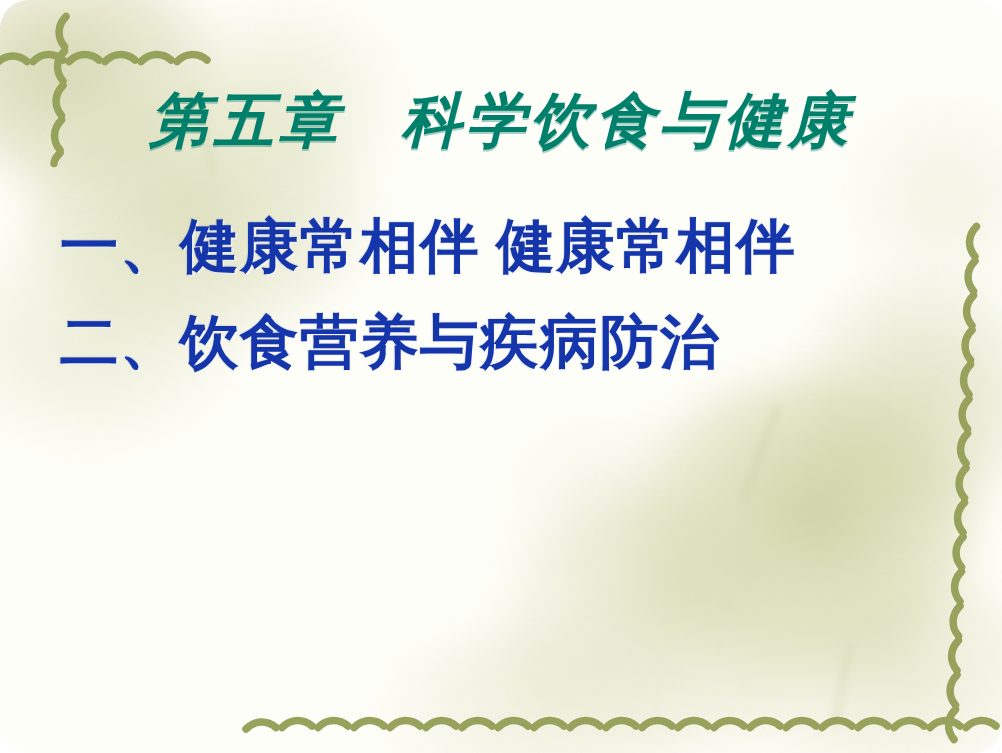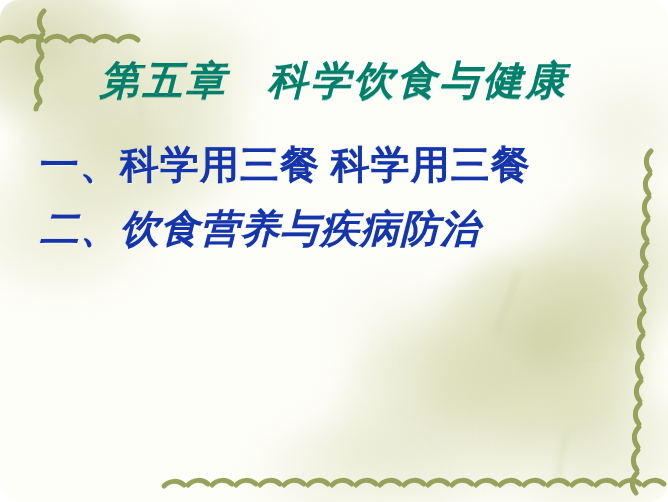--- a/index.html
+++ b/index.html
@@ -87,21 +87,21 @@
     font-family: "Liberation Serif", "DejaVu Serif", serif;
     font-size: 39px;
     font-weight: bold;
     line-height: 1.15;
     letter-spacing: 1px;
     white-space: pre;
     text-shadow: 1px 1px 1px rgba(255,255,255,.85),
                  0 0 1px rgba(20,50,160,.55);
   }
   .bullet-1 { top: 143px; }
-  .bullet-2 { top: 207px; font-style: italic; }
+  .bullet-2 { top: 207px; }
 </style>
 </head>
 <body>
 
 <div id="slide">
 
   <div class="wm wm-tl-1"></div>
   <div class="wm wm-tl-2"></div>
   <div class="wm wm-tl-3"></div>
   <div class="wm wm-tl-4"></div>
@@ -187,17 +187,17 @@
         <path d="M2,256 C-4,262 -4,270 1,276"></path>
         <path d="M1,279 C-5,285 -5,293 0,299"></path>
         <path d="M0,302 C-6,308 -6,316 -1,322"></path>
         <path d="M-1,325 C-7,331 -7,339 -2,345"></path>
       </g>
     </svg>
   </div>
 
   <div class="slide-title">第五章   科学饮食与健康</div>
 
-  <div class="bullet bullet-1">一、科学用三餐 科学用三餐</div>
+  <div class="bullet bullet-1">一、健康常相伴 健康常相伴</div>
 
   <div class="bullet bullet-2">二、饮食营养与疾病防治</div>
 
 </div>
 
 </body></html>

